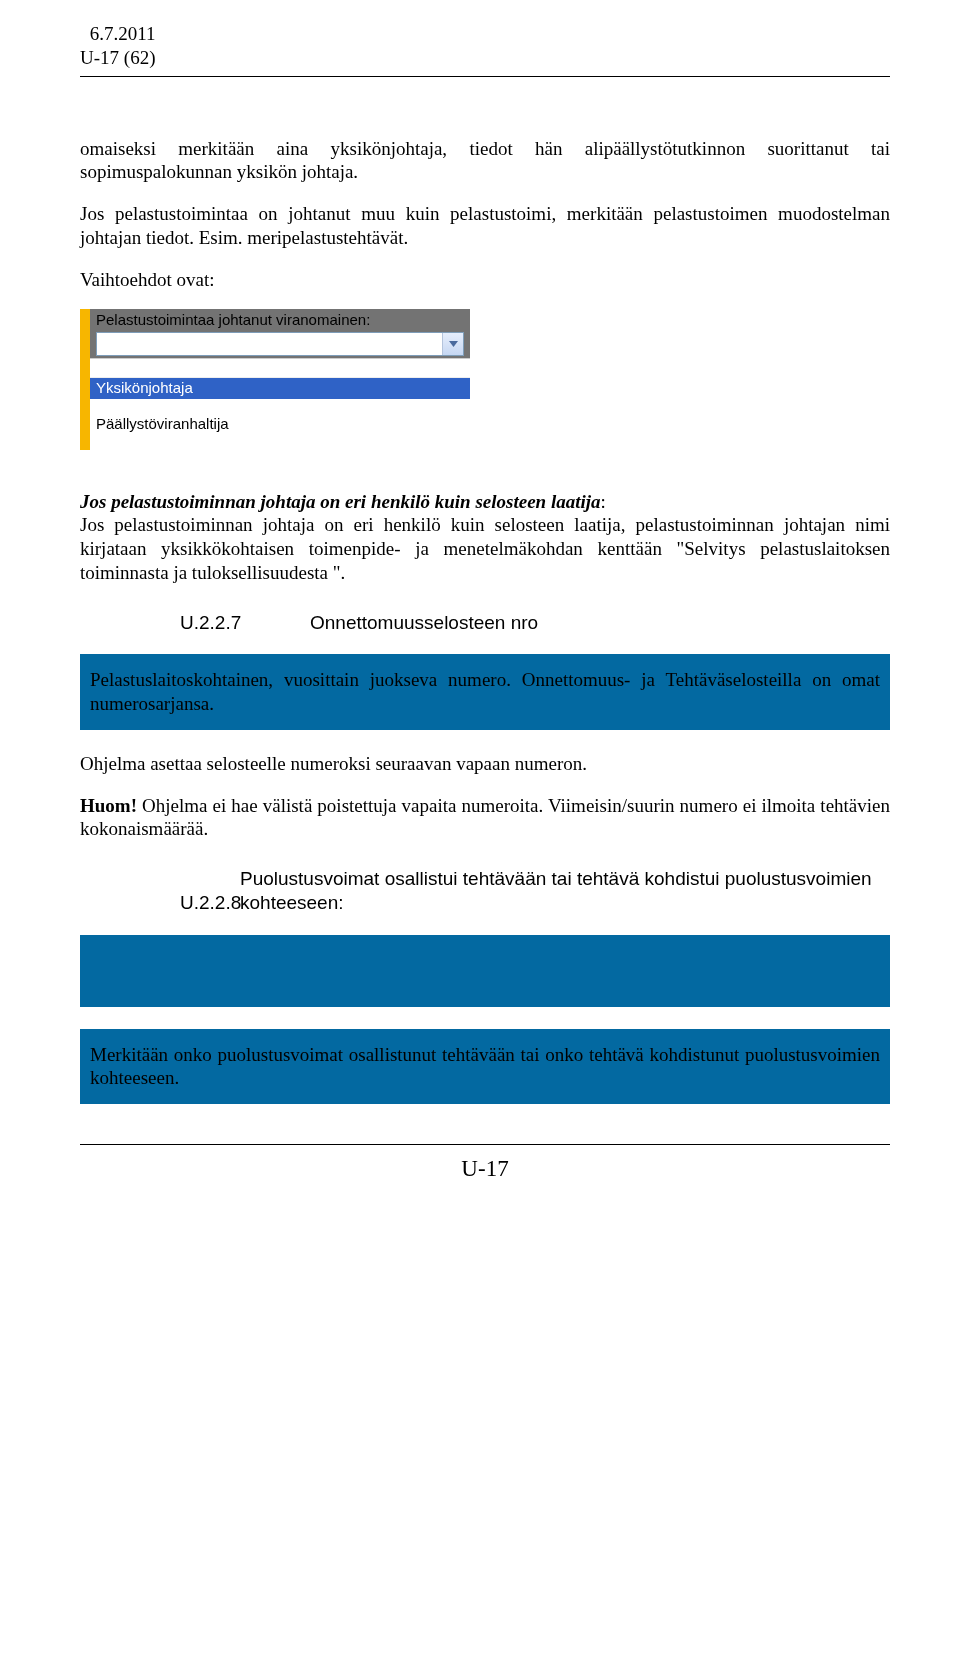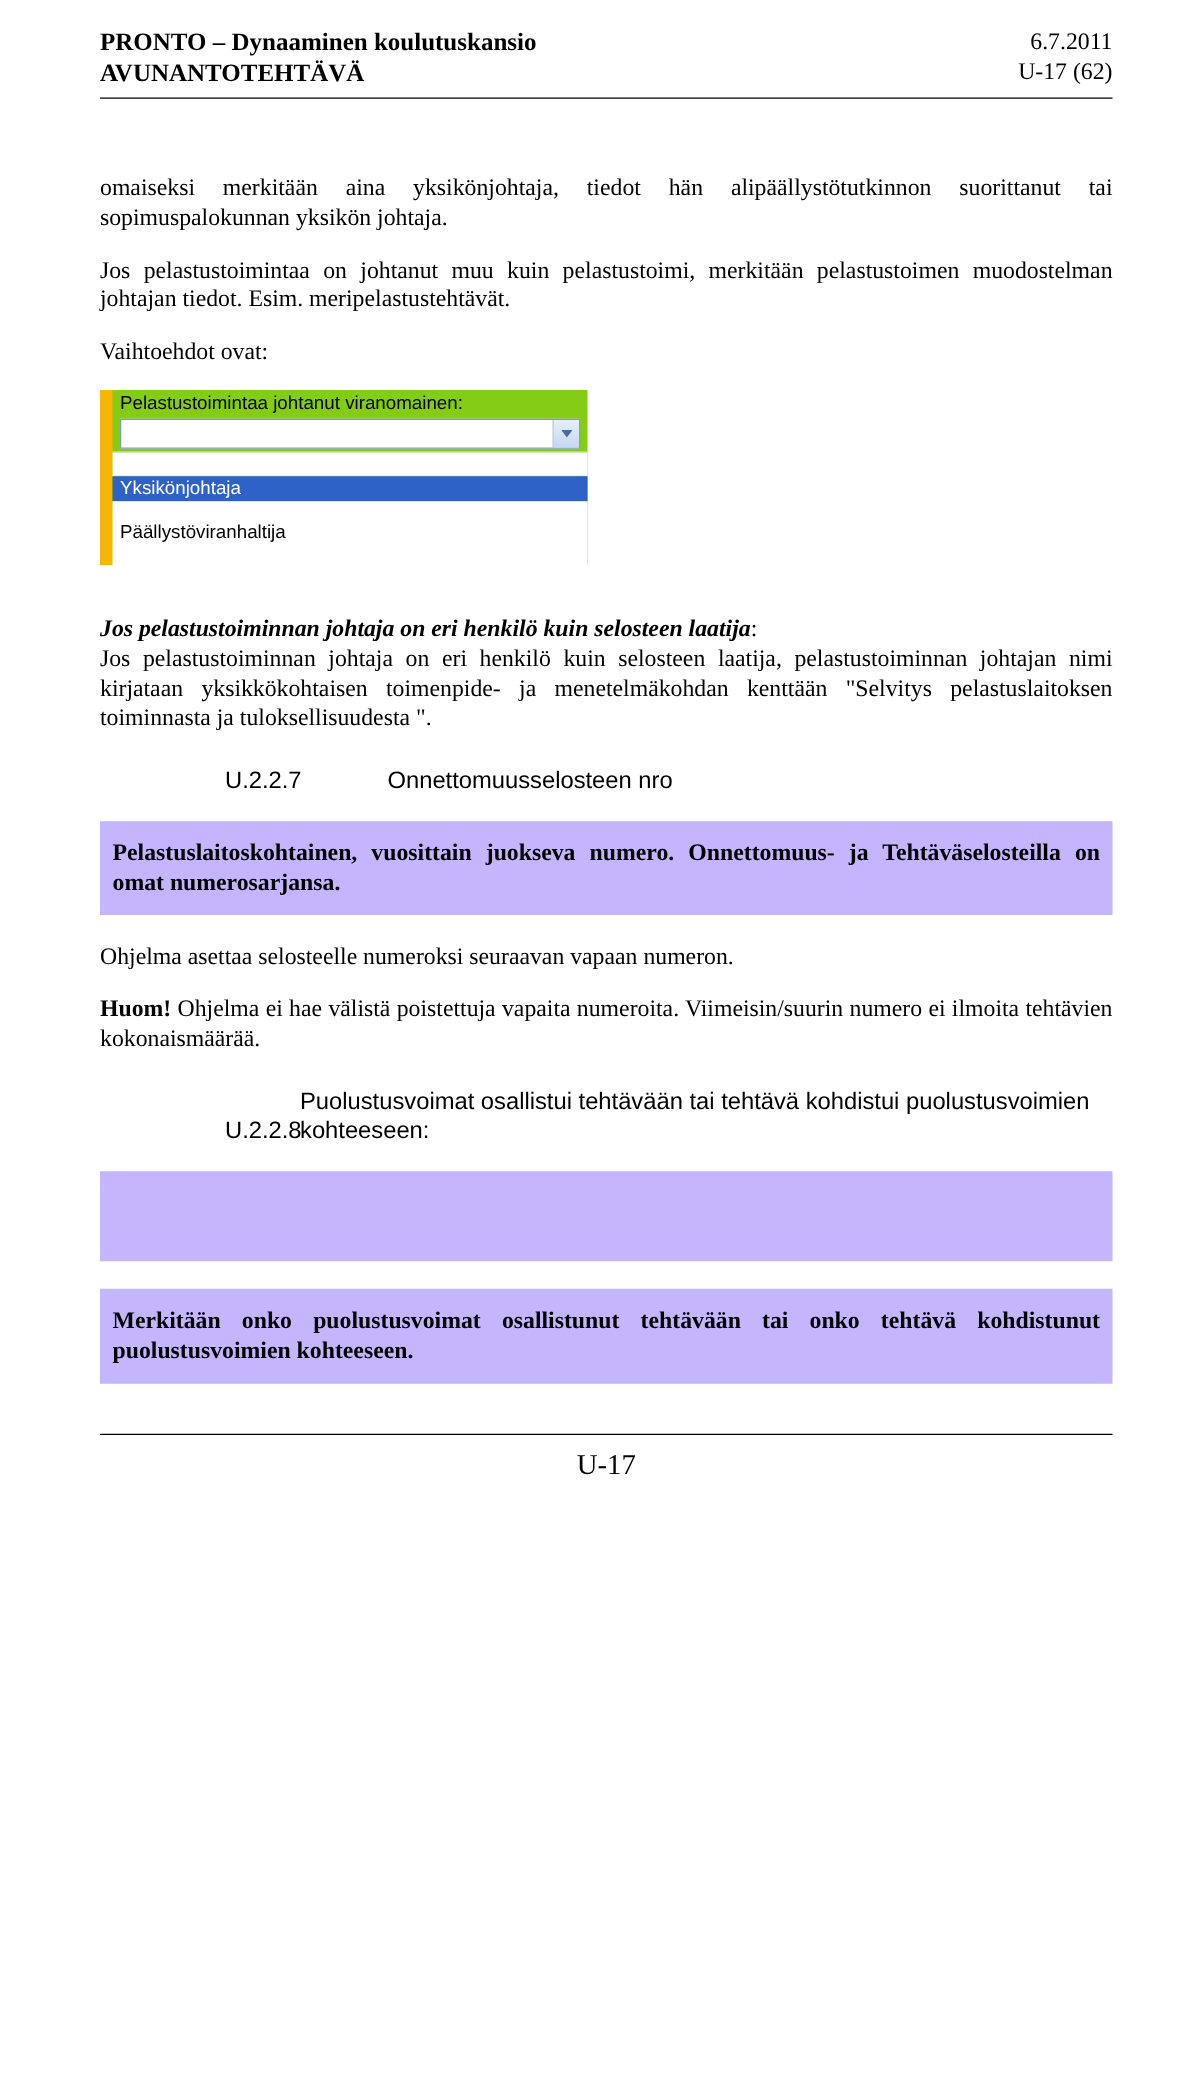--- a/index.html
+++ b/index.html
@@ -34,21 +34,21 @@
   .hr-top { border: none; border-top: 1.5px solid #000; margin: 0 0 60px 0; }
   .hr-bottom { border: none; border-top: 1.5px solid #000; margin: 40px 0 10px 0; }
   p { margin: 0 0 18px 0; text-align: justify; }
   .para-first { margin-top: 20px; }
   .dropdown-wrap {
     margin: 18px 0 40px 0;
   }
   .dropdown-ui {
     border-left: 10px solid #f7b600;
     display: inline-block;
-    background: #84cc16;
+    background: #737373;
     font-family: Tahoma, Arial, sans-serif;
     font-size: 15px;
     width: 390px;
     box-sizing: border-box;
   }
   .du-label-row { padding: 2px 6px 0 6px; color:#000; }
   .du-select-row {
     margin: 2px 6px 2px 6px;
     border: 1px solid #7e9db9;
     height: 22px;
@@ -88,43 +88,38 @@
   .section-head-wide {
     display: flex;
     font-family: Liberation Sans, sans-serif;
     font-size: 19px;
     margin: 26px 0 20px 30px;
     align-items: flex-end;
   }
   .sh-num-w { width: 130px; padding-left: 70px; box-sizing: border-box; }
   .sh-title-w { flex: 1; }
   .gray-box {
-    background: #c4b5fd;
+    background: #0369a1;
     padding: 14px 10px;
     margin: 0 0 22px 0;
     text-align: justify;
-    font-weight: bold;
   }
   .gray-box-tall { min-height: 44px; }
   .foot-pagenum {
     text-align: center;
     font-size: 23px;
     font-family: "Times New Roman", Times, serif;
   }
 </style>
 </head>
 <body>
 
 <div class="page">
 
   <div class="header">
-    <div class="header-left">
-      <div>PRONTO – Dynaaminen koulutuskansio</div>
-      <div>AVUNANTOTEHTÄVÄ</div>
-    </div>
     <div class="header-right">
       <div>6.7.2011</div>
       <div>U-17 (62)</div>
     </div>
   </div>
   <hr class="hr-top">
 
   <p class="para-first">omaiseksi merkitään aina yksikönjohtaja, tiedot hän alipäällystötutkinnon suorittanut tai sopimuspalokunnan yksikön johtaja.</p>
   <p>Jos pelastustoimintaa on johtanut muu kuin pelastustoimi, merkitään pelastustoimen muodostelman johtajan tiedot. Esim. meripelastustehtävät.</p>
   <p>Vaihtoehdot ovat:</p>

